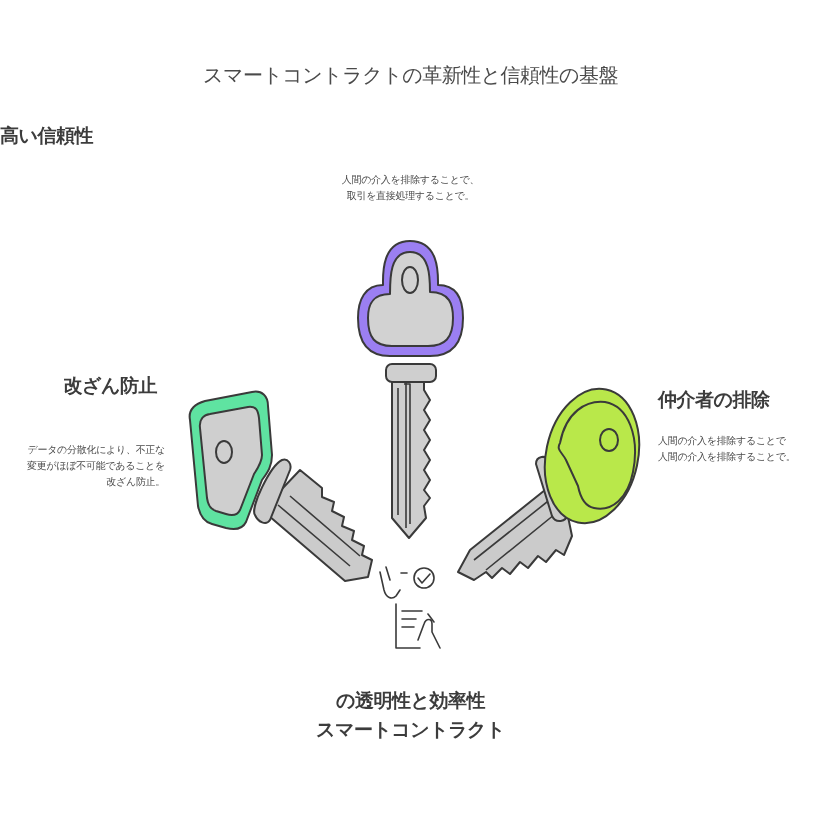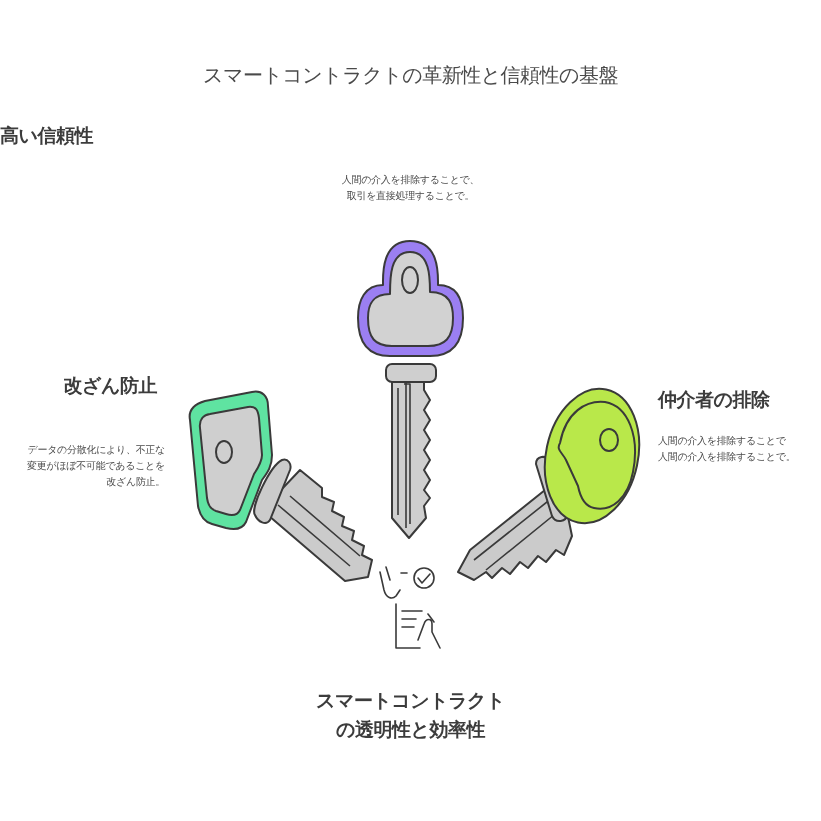--- a/index.html
+++ b/index.html
@@ -36,22 +36,22 @@
   <div>改ざん防止。</div>
 </div>
 
 <div class="heading" id="h-right">仲介者の排除</div>
 <div class="desc" id="d-right">
   <div>人間の介入を排除することで</div>
   <div>人間の介入を排除することで。</div>
 </div>
 
 <div class="heading" id="h-bottom">
+  <div>の透明性と効率性</div>
   <div>スマートコントラクト</div>
-  <div>の透明性と効率性</div>
 </div>
 
 <svg class="art" width="821" height="821" viewBox="0 0 821 821">
 
   <g stroke="#3a3a3a" stroke-width="2" stroke-linejoin="round">
 
     <path d="M392,382 L392,518 L409,538 L426,518 L424,506 L430,498 L424,490 L430,480 L424,470 L430,460 L424,450 L430,440 L424,430 L430,420 L424,410 L430,400 L424,390 L424,382 Z" fill="#cfcfcf"></path>
     <path d="M398,388 L398,515 M406,382 L406,528 M404,384 L410,384 L410,524" fill="none" stroke-width="1.6"></path>
 
     <rect x="386" y="364" width="50" height="18" rx="6" fill="#cfcfcf"></rect>

